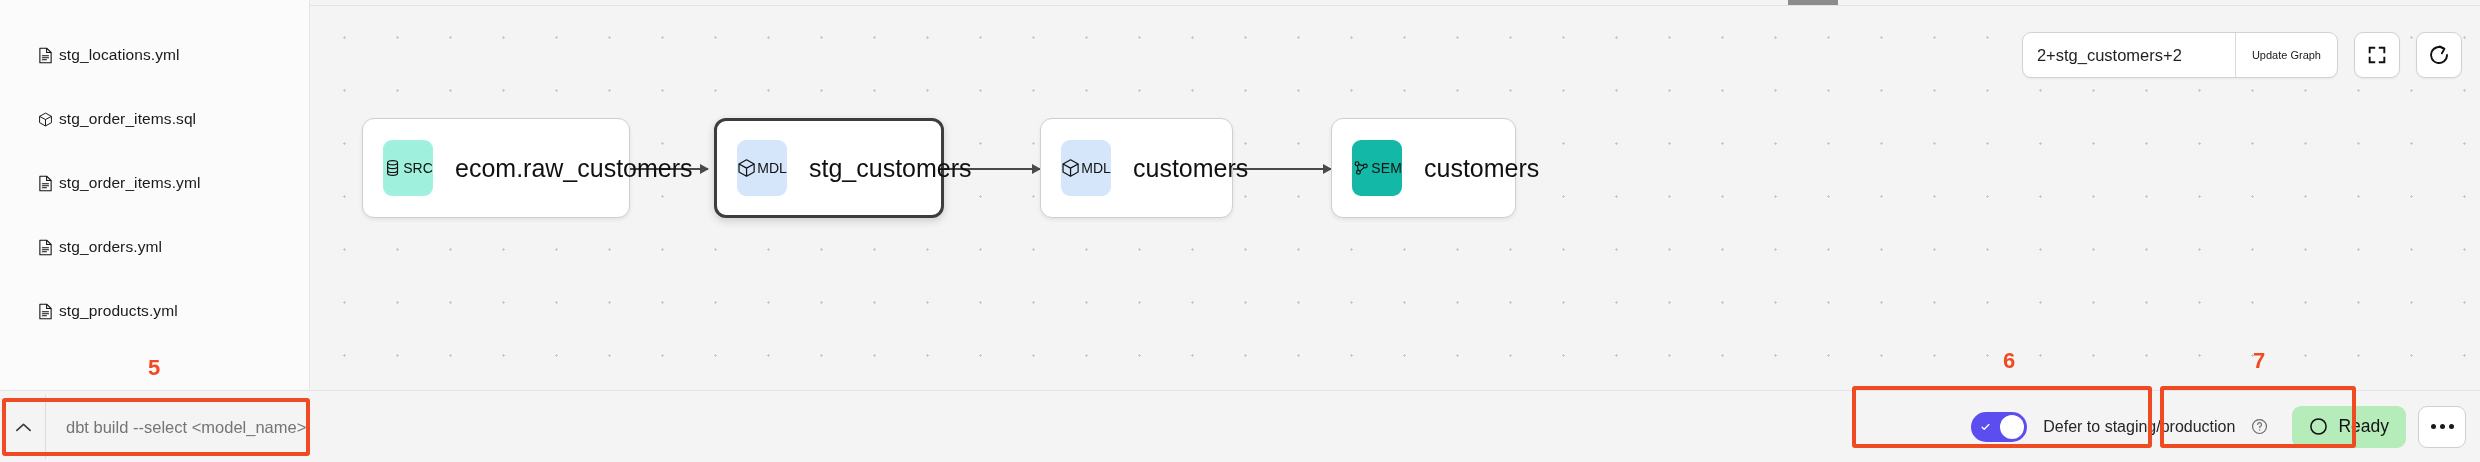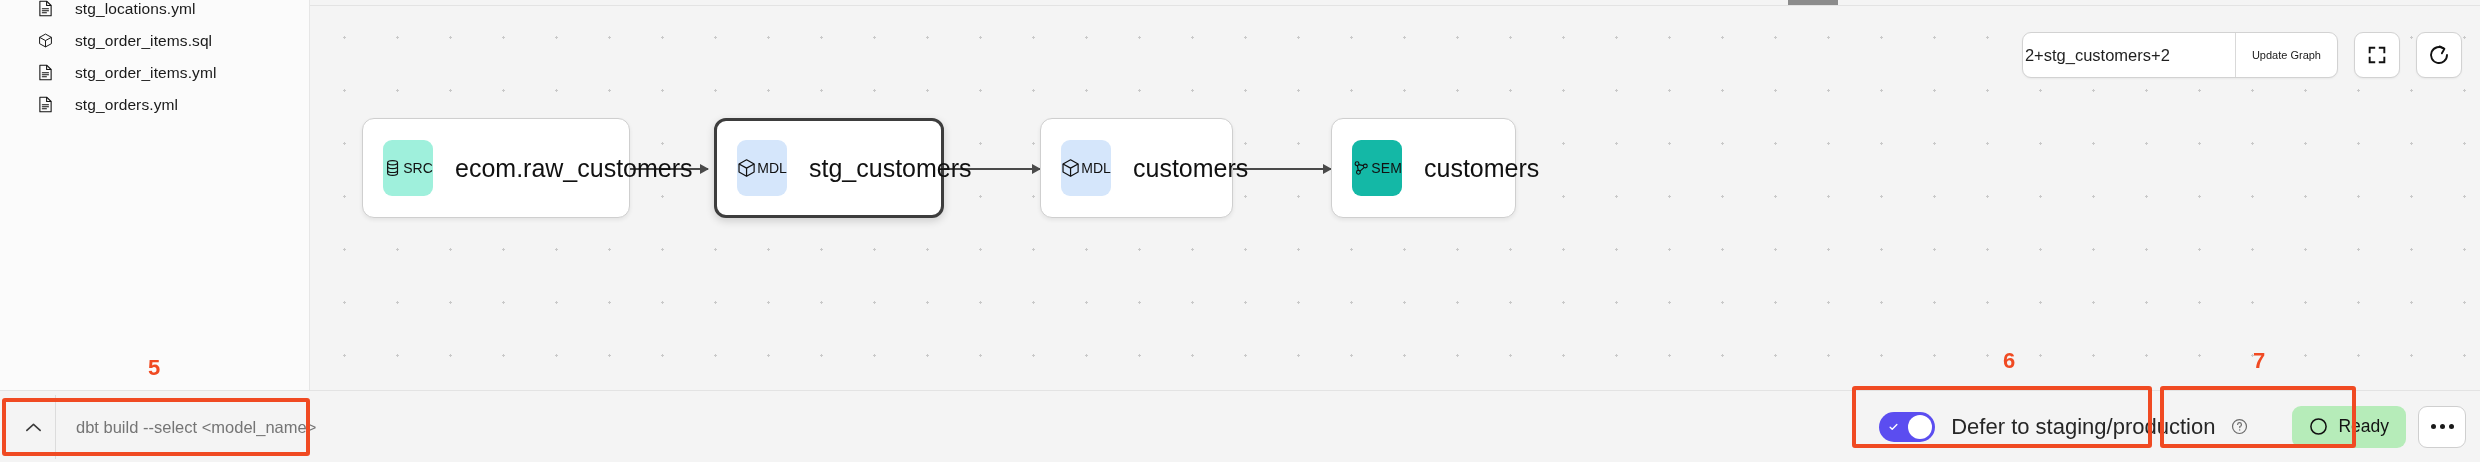--- a/index.html
+++ b/index.html
@@ -19,24 +19,25 @@
   #sidebar {
     position: absolute;
     left: 0; top: 0;
     width: 310px; height: 390px;
     background: #fbfbfb;
     border-right: 1px solid #e6e6e6;
     overflow: hidden;
   }
   .file-row {
     display: flex;
-    align-items: flex-start;
+    align-items: flex-end;
     height: 32px;
     padding-left: 38px;
-    gap: 22px;
+    gap: 6px;
+    margin-top: 32px;
   }
   .file-ico {
     width: 15px; height: 17px;
     flex: 0 0 15px;
     display: block;
   }
   .file-label {
     font-size: 15.5px;
     color: #1a1a1a;
     letter-spacing: 0.1px;
@@ -89,21 +90,21 @@
     overflow: hidden;
   }
   #selector-input {
     width: 212px;
     border: none;
     outline: none;
     background: transparent;
     font-family: "Liberation Sans", sans-serif;
     font-size: 16.5px;
     color: #1f1f1f;
-    padding: 0 2px;
+    padding: 0 14px;
   }
   .seg-divider { width: 1px; background: #d9d9d9; }
   #update-graph-btn {
     border: none;
     background: transparent;
     font-family: "Liberation Sans", sans-serif;
     font-size: 11px;
     color: #1a1a1a;
     padding: 0 16px;
     cursor: pointer;
@@ -185,21 +186,21 @@
     position: absolute;
     left: 0; bottom: 0;
     width: 2480px; height: 72px;
     background: #f4f4f4;
     border-top: 1px solid #e3e3e3;
     display: flex;
     align-items: center;
   }
   #cmd-bar {
     position: absolute;
-    left: 12px; top: 4px;
+    left: 2px; top: 4px;
     width: 306px; height: 64px;
     background: #f4f4f4;
     display: flex;
     align-items: center;
   }
   #cmd-chevron {
     width: 44px; height: 64px;
     display: flex; align-items: center; justify-content: center;
     cursor: pointer;
     border-right: 1px solid #dcdcdc;
@@ -241,41 +242,40 @@
     width: 24px; height: 24px;
     border-radius: 50%;
     background: #ffffff;
   }
   .toggle .chk {
     position: absolute;
     left: 10px; top: 8px;
     width: 9px; height: 14px;
   }
   #defer-label {
-    font-size: 22px;
+    font-size: 16px;
     color: #262626;
     white-space: nowrap;
   }
   .help-icon { width: 17px; height: 17px; flex: 0 0 17px; }
 
   #status-group {
     display: flex;
     align-items: center;
     gap: 12px;
   }
   #ready-badge {
     display: flex;
     align-items: center;
     gap: 10px;
     background: #b6ecb9;
     border-radius: 9px;
     height: 42px;
     padding: 0 17px;
     cursor: pointer;
-    margin-left: 20px;
   }
   #ready-label {
     font-size: 17.5px;
     color: #131313;
   }
   #more-btn {
     width: 48px; height: 42px;
     background: #ffffff;
     border: 1px solid #cfcfcf;
     border-radius: 9px;
@@ -334,20 +334,28 @@
           </svg>
           <span class="file-label">stg_order_items.yml</span>
         </div>
         <div class="file-row">
           <svg class="file-ico" viewBox="0 0 16 18" fill="none" stroke="#111" stroke-width="1.15" stroke-linejoin="round">
             <path d="M2 1.2h7.2L14 5.8V16.8H2z"></path>
             <path d="M9.2 1.2v4.6H14"></path>
             <path d="M4.6 9.2h6.6M4.6 11.4h6.6M4.6 13.6h4.4" stroke-linecap="round"></path>
           </svg>
           <span class="file-label">stg_orders.yml</span>
+        </div>
+        <div class="file-row">
+          <svg class="file-ico" viewBox="0 0 16 18" fill="none" stroke="#111" stroke-width="1.15" stroke-linejoin="round">
+            <path d="M2 1.2h7.2L14 5.8V16.8H2z"></path>
+            <path d="M9.2 1.2v4.6H14"></path>
+            <path d="M4.6 9.2h6.6M4.6 11.4h6.6M4.6 13.6h4.4" stroke-linecap="round"></path>
+          </svg>
+          <span class="file-label">stg_products.yml</span>
         </div>
       </div>
   </div>
 
   <div id="canvas">
 
     <div id="topline"></div>
     <div id="tab-indicator"></div>
 
     <div id="graph-toolbar">

